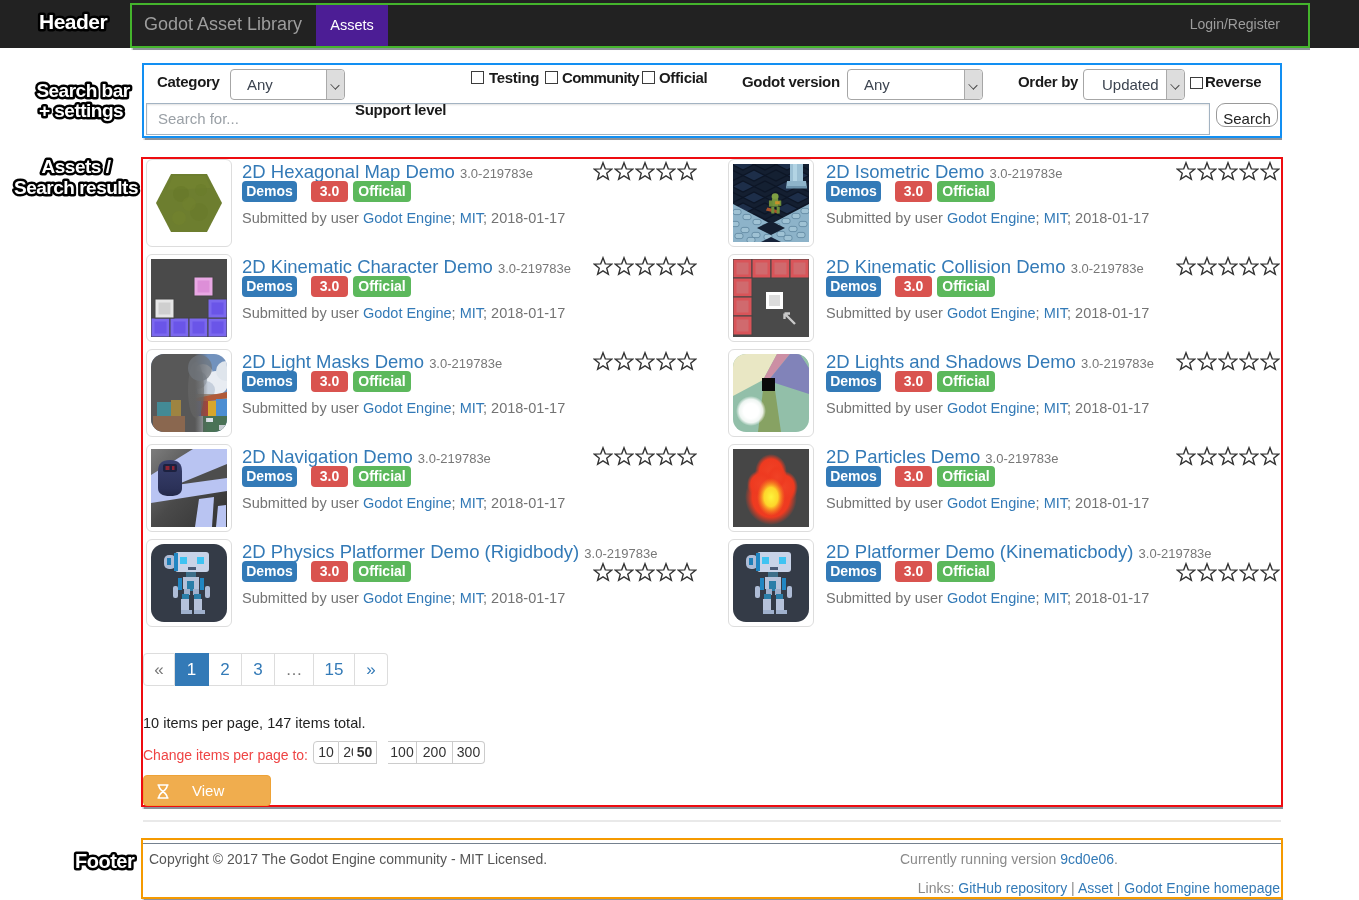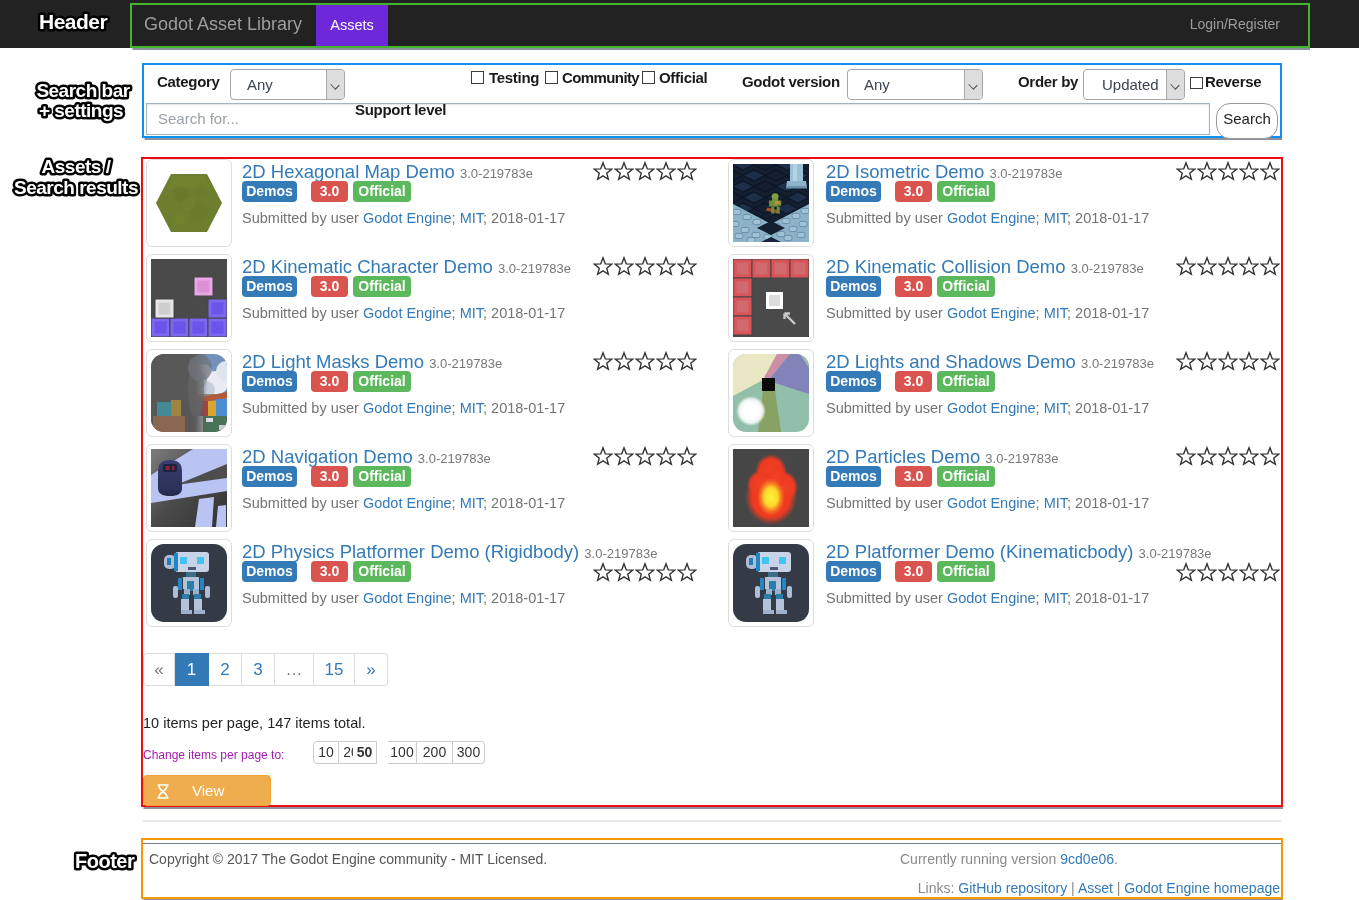--- a/index.html
+++ b/index.html
@@ -3,41 +3,41 @@
 <meta charset="utf-8">
 <style>
 html,body{margin:0;padding:0;}
 body{width:1359px;height:900px;position:relative;overflow:hidden;background:#fff;
   font-family:"Liberation Sans",sans-serif;}
 .abs{position:absolute;}
 
 #nav{left:0;top:0;width:1359px;height:48px;background:#222;}
 #greenbox{left:130px;top:2.5px;width:1180px;height:45px;border:2px solid #44b42c;box-sizing:border-box;box-shadow:0 2px 1px -0.5px rgba(80,88,100,0.65);}
 #brand{left:144px;top:1px;height:46px;line-height:46px;font-size:18px;color:#9d9d9d;}
-#assetstab{left:316px;top:4.5px;width:72px;height:41px;background:#6d28d9;color:#fff;
+#assetstab{left:316px;top:4.5px;width:72px;height:41px;background:#4c1d95;color:#fff;
   font-size:14.5px;text-align:center;line-height:41px;}
 #login{left:1150px;top:1px;width:130px;height:46px;line-height:46px;font-size:14px;color:#9d9d9d;text-align:right;}
 
 .lab{font-weight:bold;fill:#fff;stroke:#000;stroke-width:5px;paint-order:stroke;
   stroke-linejoin:round;font-family:"Liberation Sans",sans-serif;letter-spacing:-0.5px;}
 
 #bluebox{left:142px;top:63px;width:1140px;height:75px;border:2px solid #128ff2;box-sizing:border-box;box-shadow:0 2px 1px -0.5px rgba(80,88,100,0.65);}
 .flabel{font-size:15px;font-weight:bold;color:#1a1a1a;top:73.5px;height:16px;line-height:16px;letter-spacing:-0.3px;}
 .fl2{top:70px !important;}
 .sel{top:68.5px;height:31px;background:#fff;border:1px solid #a6a6a6;border-radius:4px;box-sizing:border-box;}
 .sel .txt{position:absolute;left:16px;top:0;height:29px;line-height:29px;font-size:15px;color:#3c4450;}
 .sel .arr{position:absolute;right:0;top:0;bottom:0;width:17px;background:#ddd;border-left:1px solid #aaa;border-radius:0 4px 4px 0;}
 .sel .arr:after{content:"";position:absolute;left:4px;top:11.5px;width:7px;height:7px;
   border-right:1.5px solid #444;border-bottom:1.5px solid #444;transform:rotate(45deg) scale(0.9,0.75);}
 .cb{top:71px;width:12.5px;height:12.5px;border:1.5px solid #3c3c3c;background:#fff;box-sizing:border-box;}
 #searchinput{left:146px;top:103px;width:1064px;height:32px;border:1px solid #a3b3c2;box-sizing:border-box;
   box-shadow:inset 0 1px 2px rgba(0,0,0,.12);}
 #searchinput span{position:absolute;left:11px;top:0;line-height:30px;font-size:15px;color:#9aa0a6;}
-#searchbtn{left:1216px;top:103px;width:62px;height:36px;border:1px solid #9a9a9a;box-sizing:border-box;
-  background:#fff;font-size:15px;color:#222;text-align:center;line-height:30px;border-radius:14px;}
+#searchbtn{left:1216px;top:103px;width:62px;height:24px;border:1px solid #9a9a9a;box-sizing:border-box;
+  background:#fff;font-size:15px;color:#222;text-align:center;line-height:30px;border-radius:9px;}
 
 #redbox{left:141px;top:157px;width:1142px;height:650px;border:2px solid #ee0c10;box-sizing:border-box;box-shadow:0 2px 1px -0.5px rgba(80,88,100,0.65);}
 .card{width:86px;height:88px;background:#fff;border:1px solid #ddd;border-radius:6px;box-sizing:border-box;padding:4px;}
 .card svg{display:block;width:76px;height:78px;}
 .title{font-size:18.5px;color:#337ab7;height:20px;line-height:20px;white-space:nowrap;}
 .title small{font-size:13px;color:#777;letter-spacing:0;}
 .stars{height:22px;}
 .badges{height:21px;}
 .badge{position:absolute;top:0;height:21px;border-radius:4px;color:#fff;font-size:14px;font-weight:bold;
   text-align:center;line-height:21px;}
@@ -47,21 +47,21 @@
 .subm{font-size:14.5px;color:#737373;white-space:nowrap;}
 .subm a{color:#337ab7;text-decoration:none;}
 
 #pager{left:143px;top:653px;height:33px;font-size:17px;}
 #pager .pc{position:absolute;top:0;height:33px;box-sizing:border-box;border:1px solid #ddd;
   border-left:none;color:#337ab7;background:#fff;text-align:center;line-height:31px;}
 #pager .first{border-left:1px solid #ddd;border-radius:4px 0 0 4px;}
 #pager .last{border-radius:0 4px 4px 0;}
 #pager .act{background:#337ab7;color:#fff;border-color:#337ab7;}
 #itemsline{left:143px;top:715px;font-size:14.5px;color:#222;}
-#changeline{left:143px;top:744px;font-size:12px;color:#a21caf;line-height:22px;}
+#changeline{left:143px;top:744px;font-size:14px;color:#ef4444;line-height:22px;}
 #chgrp{left:313px;top:741px;height:23px;font-size:14px;color:#333;}
 #chgrp .pc{position:absolute;top:0;height:23px;box-sizing:border-box;border:1px solid #ccc;border-left:none;
   background:#fff;text-align:center;line-height:21px;}
 #viewpending{left:143px;top:775px;width:128px;height:31px;background:#f0ad4e;border:1px solid #eea236;
   border-radius:4px;box-sizing:border-box;color:#fff;font-size:15px;line-height:29px;}
 
 #orangebox{left:141px;top:838px;width:1142px;height:61px;border:2px solid #f59a00;box-sizing:border-box;box-shadow:0 2px 1px -0.5px rgba(80,88,100,0.65);}
 #graytop{left:143px;top:843px;width:1138px;height:1px;background:#75818f;}
 .ftext{font-size:14px;color:#565656;}
 .ftext a{color:#337ab7;text-decoration:none;}

